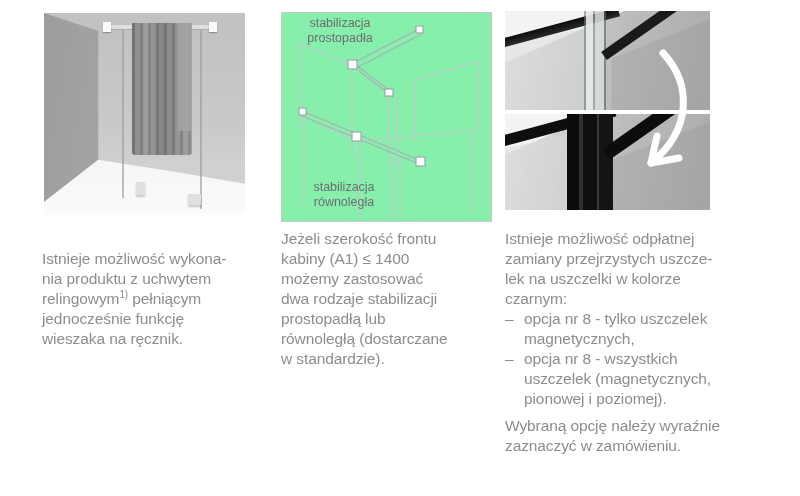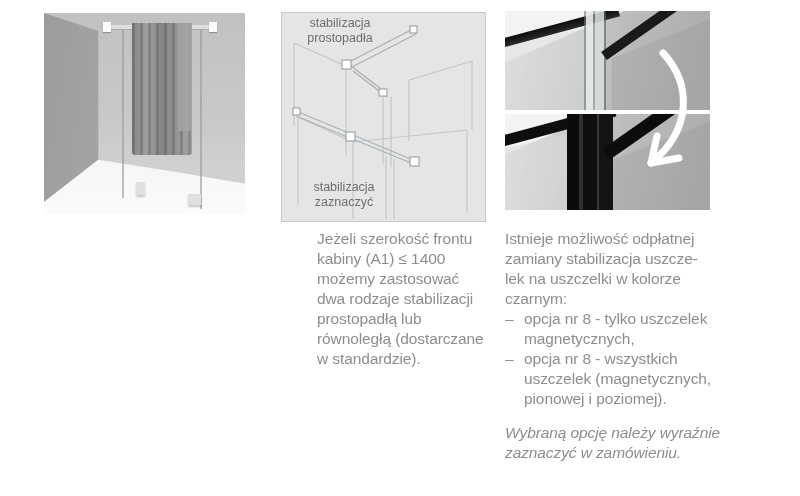--- a/index.html
+++ b/index.html
@@ -28,32 +28,32 @@
          background:
            repeating-linear-gradient(90deg,rgba(0,0,0,.10) 0 3px,rgba(255,255,255,.07) 3px 8px),
            linear-gradient(90deg,#7e7e7e 0%,#979797 25%,#7c7c7c 50%,#8d8d8d 75%,#9c9c9c 100%);}
   .fold{position:absolute;right:0;top:0;width:24%;height:82%;background:#a4a4a4;opacity:.85;}
   .gedge{position:absolute;width:2px;background:rgba(150,158,162,.65);}
   .g1{left:39%;top:12px;height:86%;} .g2{left:77.5%;top:13px;height:91%;}
   .fit{position:absolute;background:#e0e0e0;box-shadow:0 2px 2px rgba(0,0,0,.2);}
   .fit1{left:46%;top:84%;width:9px;height:13px;} .fit2{left:71.5%;top:90%;width:13px;height:11px;}
 
   
-  .midbox{left:281px;top:12px;width:203px;height:208px;border:1px solid #c9c9c9;background:#e5e5e5;}
+  .midbox{left:281px;top:12px;width:203px;height:208px;border:1px solid #c9c9c9;background:#86efac;padding-left:6px;}
   .dlabel{position:absolute;color:#6d6e70;font-size:12.5px;line-height:14.5px;text-align:center;width:80px;}
   .dlabel .b2{font-weight:normal;}
   .dl-top{left:18px;top:3px;} .dl-bot{left:22px;top:167px;}
 
   
   .txt-l{left:42px;top:229px;width:218px;}
-  .txt-m{left:281px;top:229px;width:214px;margin-left:36px;}
+  .txt-m{left:281px;top:229px;width:214px;}
   .txt-r{left:505px;top:229px;width:252px;}
   .bullet{display:flex;}
   .bullet .dash{width:19px;flex:none;}
-  .outro{margin-top:14px;font-style:italic;}
+  .outro{margin-top:7px;}
 
   
   .photos-r{left:505px;top:11px;width:205px;height:199px;}
   .photo{position:relative;width:205px;overflow:hidden;
          background:linear-gradient(100deg,#e2e2e2 0%,#bcbcbc 55%,#ababab 100%);}
   .photo.top{height:99px;margin-bottom:4px;}
   .photo.bot{height:96px;}
   .wedge{position:absolute;inset:0;background:#f3f3f3;}
   .w-top{clip-path:polygon(0 0,58% 0,0 52%);}
   .w-bot{clip-path:polygon(0 0,46% 0,0 42%);}
@@ -87,20 +87,27 @@
     <div class="rail"></div>
     <div class="rbr l"></div>
     <div class="rbr r"></div>
     <div class="towel">
       <div class="fold"></div>
     </div>
     <div class="fit fit1"></div>
     <div class="fit fit2"></div>
   </div>
 
+  <div class="abs note pre txt-l">
+    <span>Istnieje możliwość wykona-
+nia produktu z uchwytem
+relingowym</span><sup class="fn">1)</sup><span> pełniącym
+jednocześnie funkcję
+wieszaka na ręcznik.</span>
+  </div>
 
   <div class="abs midbox">
     <svg width="203" height="208" viewBox="0 0 203 208">
       <g stroke="#c2c7ca" stroke-width="1.2" fill="none">
 
         <path d="M12,30 L64,53 M12,30 L12,113 M64,53 L64,142"></path>
         <path d="M127,67 L190,48 M190,48 L190,117 M127,67 L127,128"></path>
         <path d="M101,81 L101,151 M109,84 L109,154"></path>
 
         <path d="M16,104 L71,129 M16,104 L16,192 M71,129 L71,206"></path>
@@ -122,21 +129,21 @@
         <rect x="64" y="119" width="9" height="9"></rect>
         <rect x="128" y="144" width="9" height="9"></rect>
       </g>
     </svg>
     <div class="dlabel dl-top">
       <div>stabilizacja</div>
       <div class="b2">prostopadła</div>
     </div>
     <div class="dlabel dl-bot">
       <div>stabilizacja</div>
-      <div class="b2">zaznaczyć</div>
+      <div class="b2">równoległa</div>
     </div>
   </div>
 
   <div class="abs note pre txt-m">Jeżeli szerokość frontu
 kabiny (A1) ≤ 1400
 możemy zastosować
 dwa rodzaje stabilizacji
 prostopadłą lub
 równoległą (dostarczane
 w standardzie).</div>
@@ -159,21 +166,21 @@
       <div class="bar barB2"></div>
     </div>
     <svg class="arrow-svg" width="205" height="199" viewBox="0 0 205 199">
       <path d="M158,42 C186,72 188,118 146,152" stroke="#ffffff" stroke-width="7" fill="none" stroke-linecap="round"></path>
       <path d="M146,152 L152,125 M146,152 L174,147" stroke="#ffffff" stroke-width="7" fill="none" stroke-linecap="round"></path>
     </svg>
   </div>
 
   <div class="abs note txt-r">
     <div class="pre">Istnieje możliwość odpłatnej
-zamiany stabilizacja uszcze-
+zamiany przejrzystych uszcze-
 lek na uszczelki w kolorze
 czarnym:</div>
     <div class="bullet">
       <span class="dash">–</span>
       <span class="pre">opcja nr 8 - tylko uszczelek
 magnetycznych,</span>
     </div>
     <div class="bullet">
       <span class="dash">–</span>
       <span class="pre">opcja nr 8 - wszystkich

